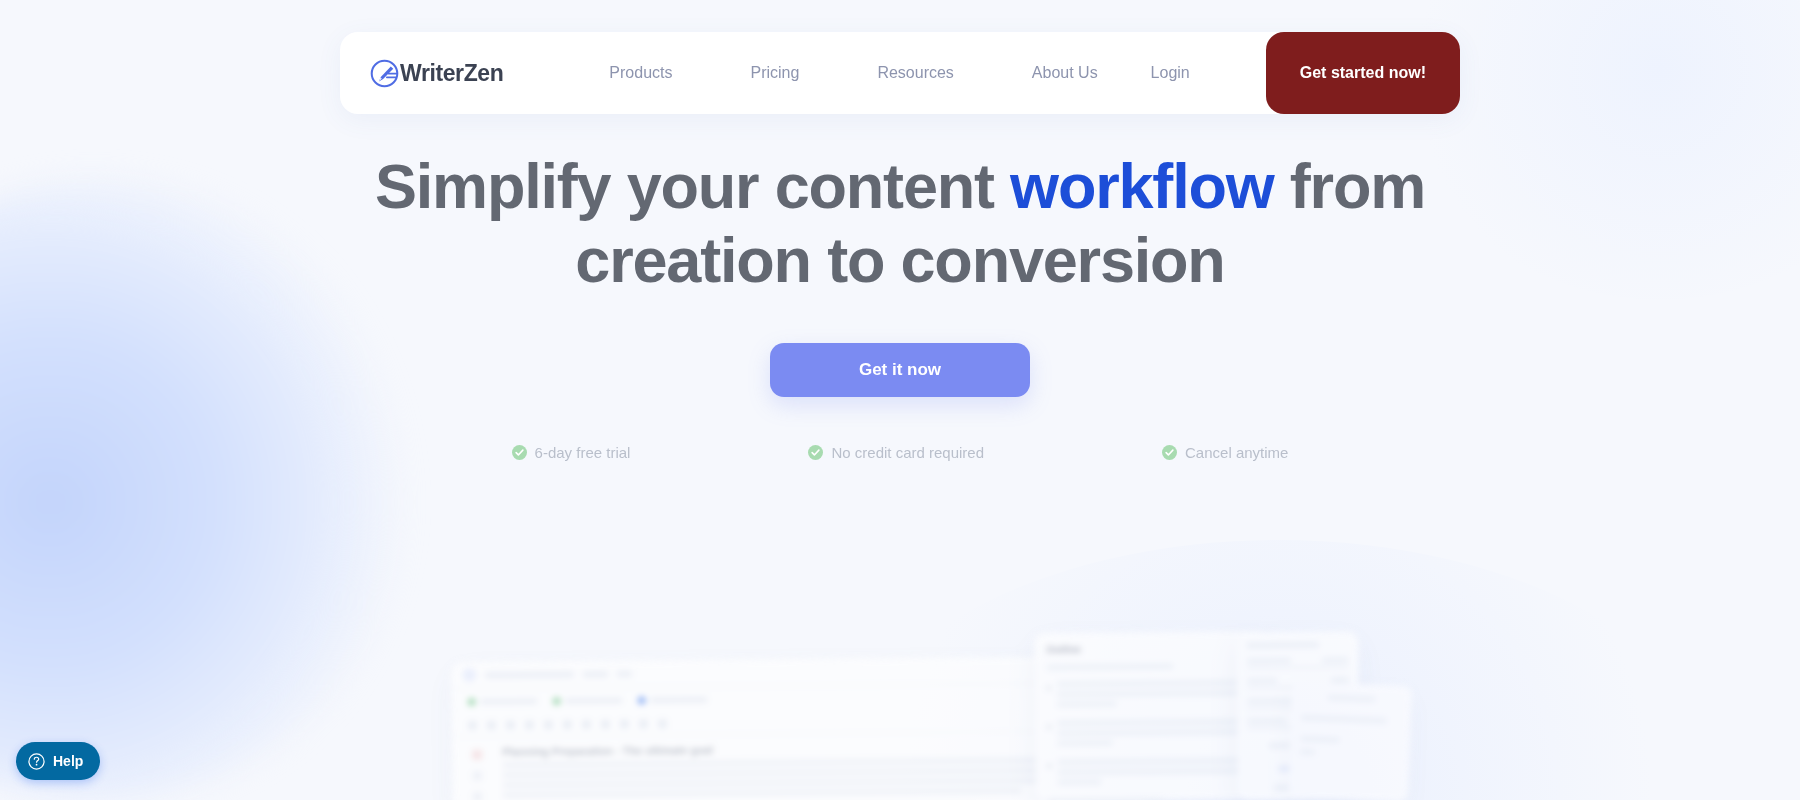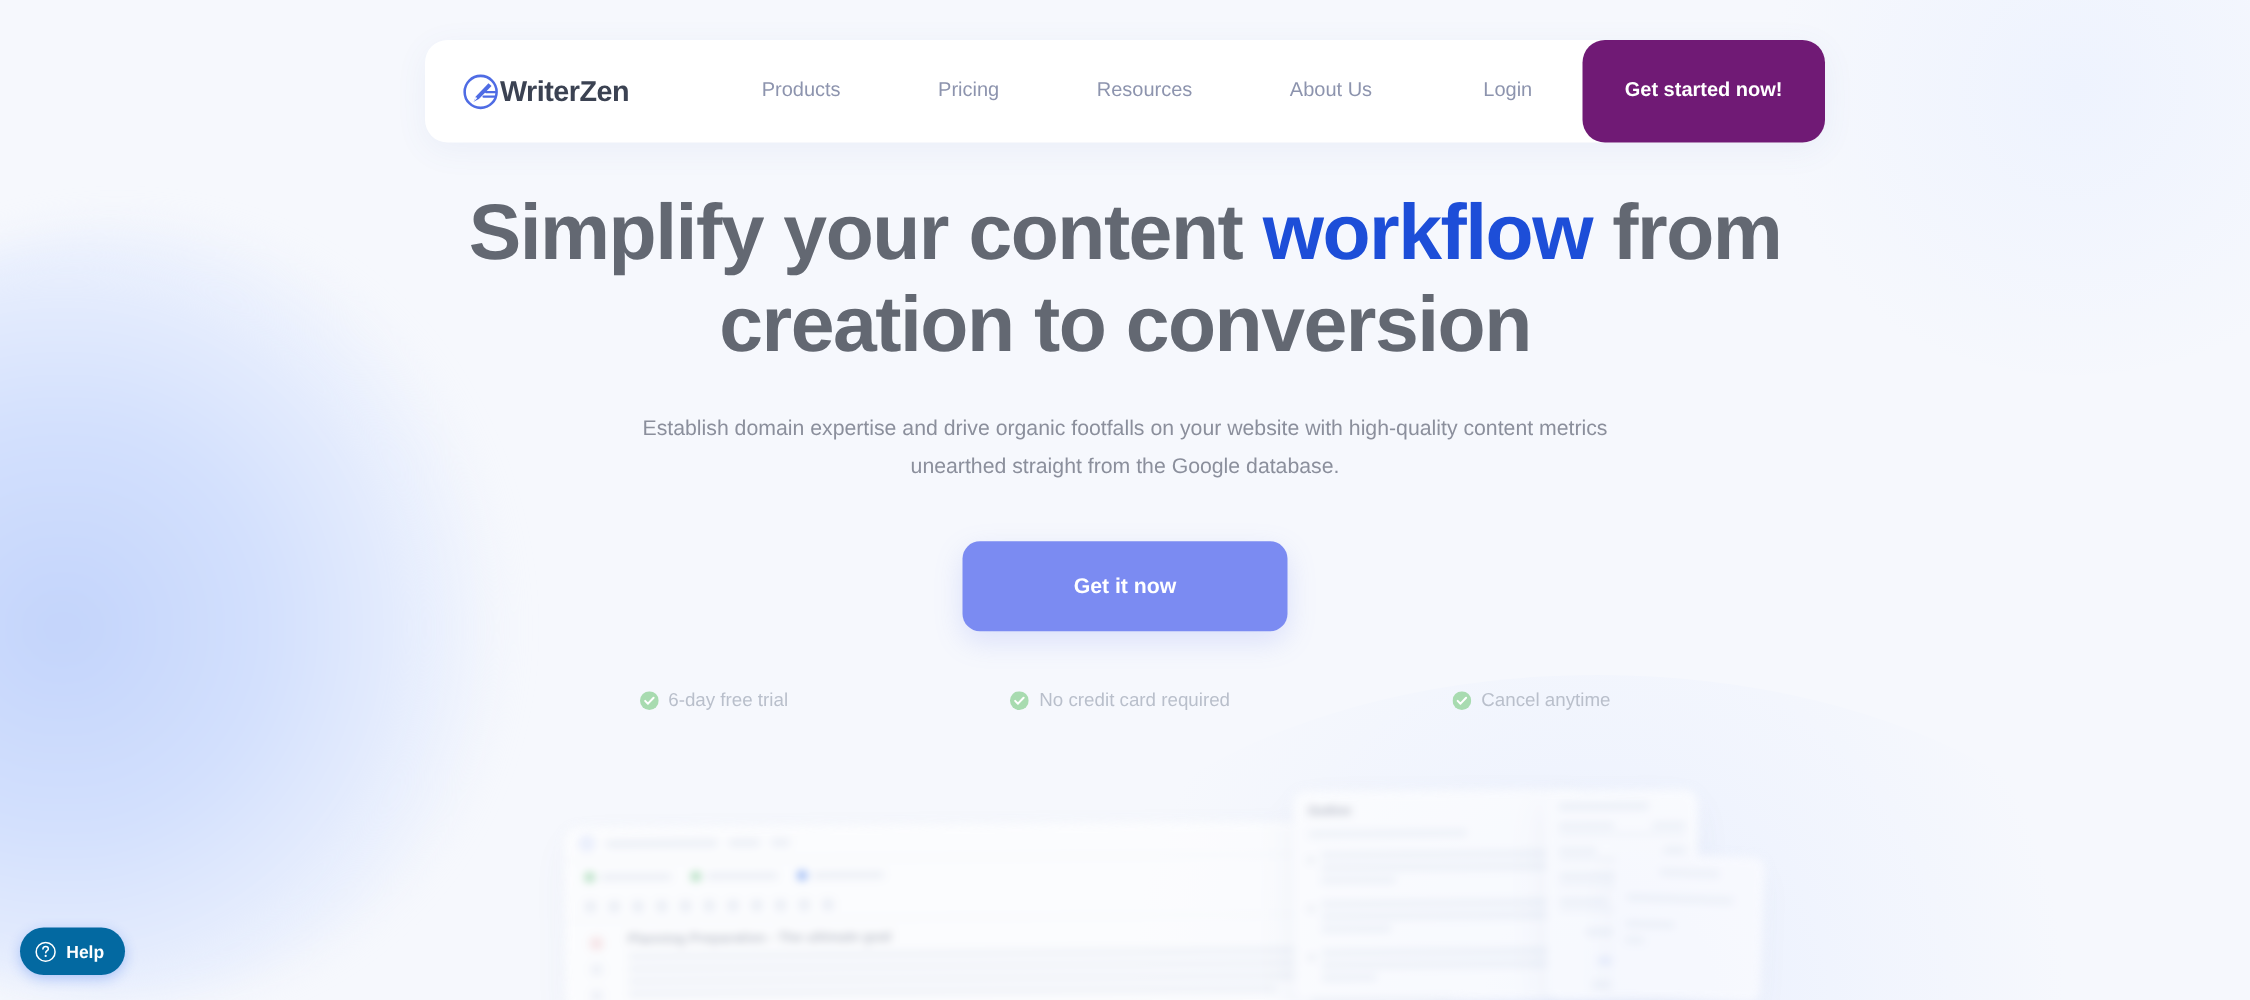--- a/index.html
+++ b/index.html
@@ -84,32 +84,33 @@
     color:#8d94ae;
     cursor:pointer;
     white-space:nowrap;
   }
 
   .nav-right {
     margin-left:auto;
     display:flex;
     align-items:center;
     height:100%;
+    gap:36px;
   }
   .login-link {
     font-size:16px;
     color:#8d94ae;
     cursor:pointer;
     margin-right:40px;
   }
   .cta-nav {
     height:82px;
     padding:0 34px;
     display:flex; align-items:center; justify-content:center;
-    background:#701a75;
+    background:#7f1d1d;
     color:#ffffff;
     font-size:16px;
     font-weight:bold;
     border:none;
     border-radius:18px;
     cursor:pointer;
     white-space:nowrap;
     font-family:inherit;
   }
 
@@ -134,21 +135,21 @@
   .subhead {
     margin:31px auto 0;
     max-width:850px;
     font-size:17px;
     line-height:1.72;
     color:#8b8f9c;
   }
 
   .cta-main {
     margin-top:46px;
-    width:260px; height:72px;
+    width:260px; height:54px;
     background:#7b8bf2;
     color:#ffffff;
     font-size:17px;
     font-weight:bold;
     border:none;
     border-radius:14px;
     cursor:pointer;
     font-family:inherit;
     box-shadow:0 8px 22px rgba(123,139,242,0.22);
   }
@@ -305,24 +306,20 @@
   </nav>
 </div>
 
 <section class="hero">
 
   <h1 class="headline">
     <span>Simplify your content </span><span class="hl-accent">workflow</span><span> from</span><br>
     <span>creation to conversion</span>
   </h1>
 
-  <p class="subhead">
-    <span>Establish domain expertise and drive organic footfalls on your website with high-quality content metrics</span>
-    <span>unearthed straight from the Google database.</span>
-  </p>
 
   <button class="cta-main">Get it now</button>
 
   <div class="ticks">
 
     <div class="tick">
       <svg class="tick-icon" viewBox="0 0 16 16">
         <circle cx="8" cy="8" r="8" fill="#a8dbb0"></circle>
         <path d="M4.4 8.2 L6.8 10.6 L11.6 5.5" fill="none" stroke="#ffffff" stroke-width="1.7" stroke-linecap="round" stroke-linejoin="round"></path>
       </svg>

